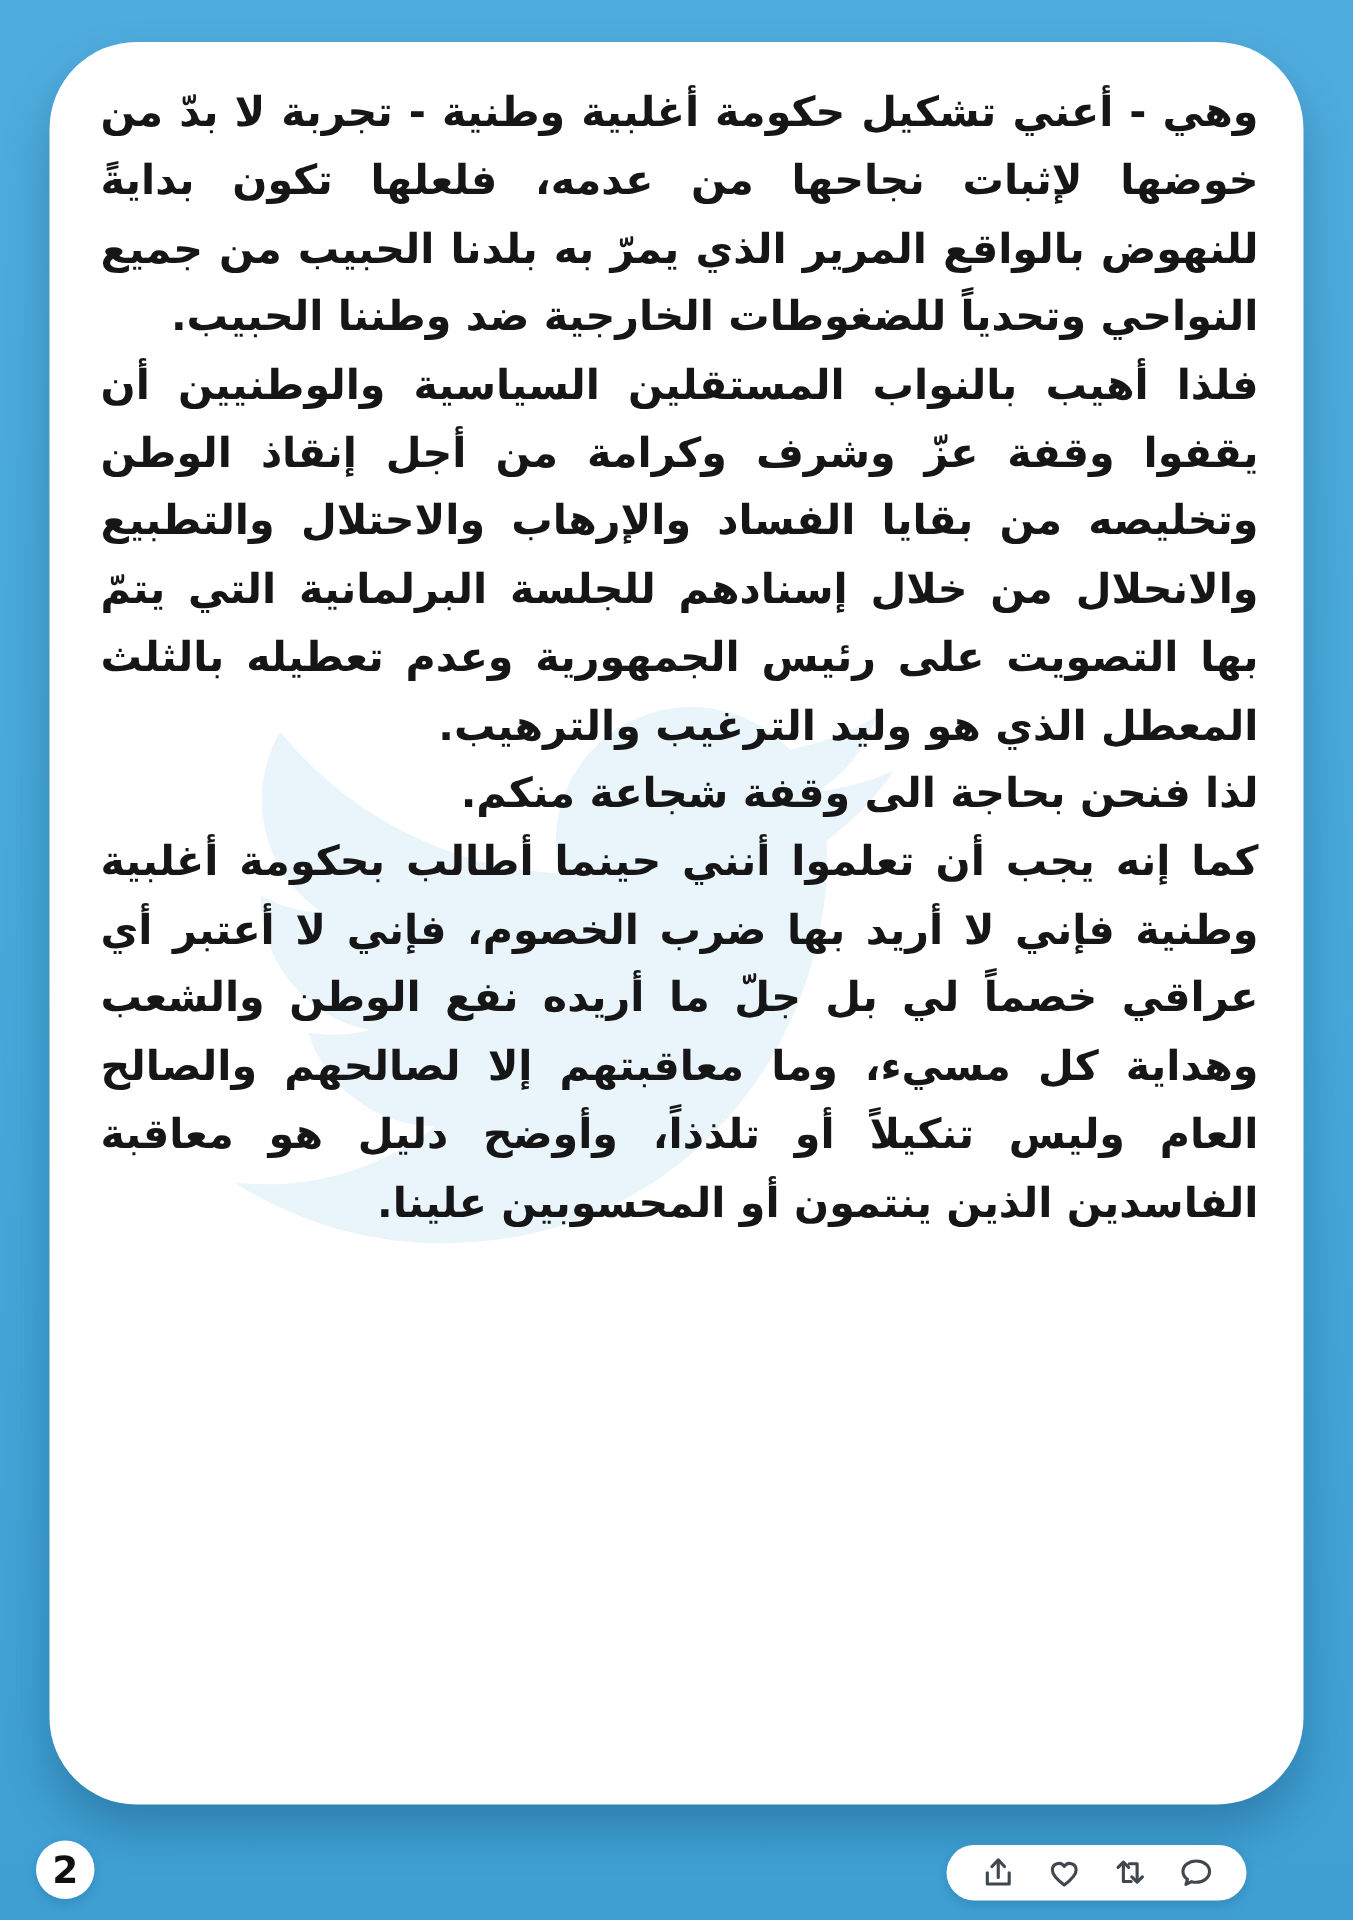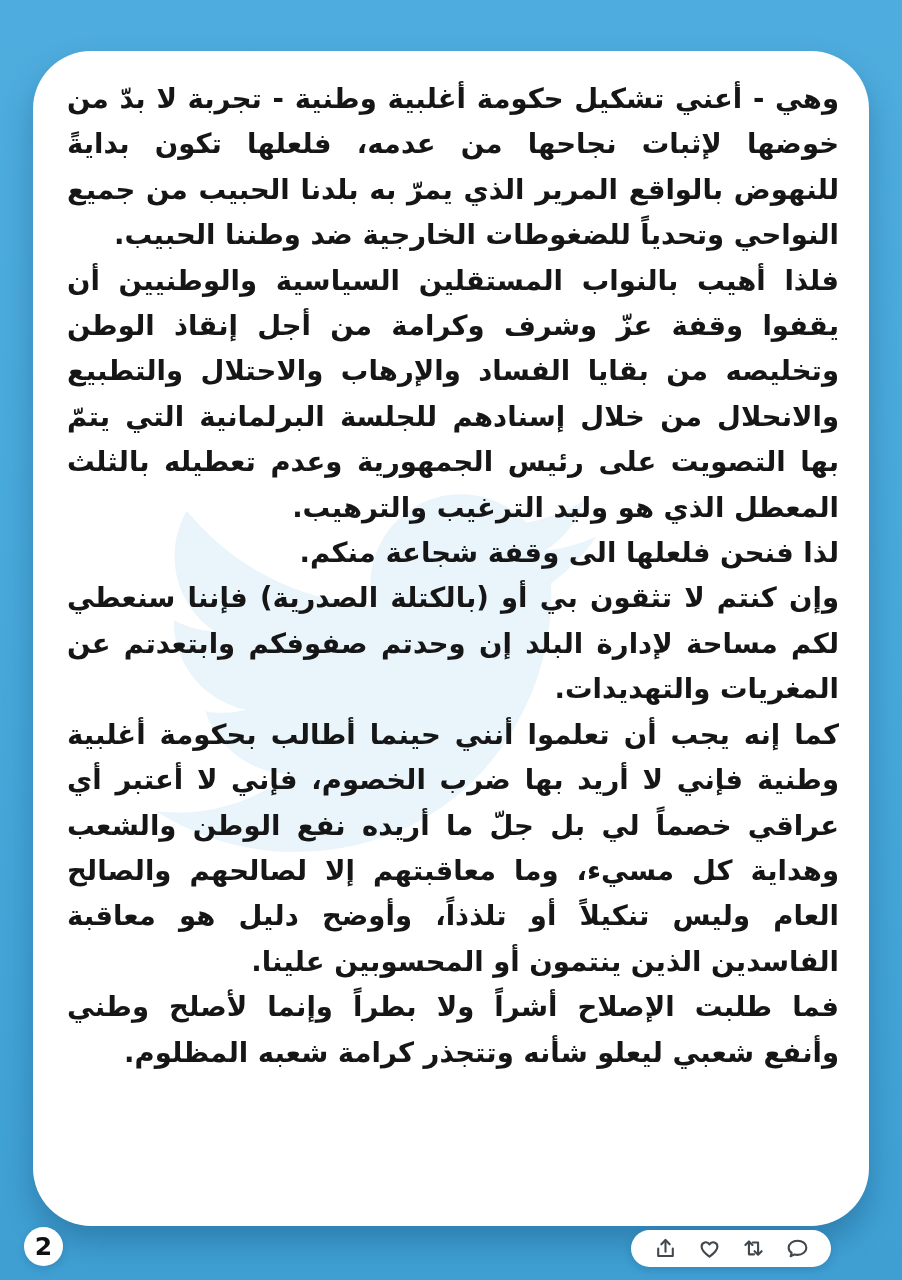--- a/index.html
+++ b/index.html
@@ -3,21 +3,21 @@
 <meta charset="utf-8">
 <style>
   html,body{margin:0;padding:0;}
   body{
     width:902px;height:1280px;
     background:linear-gradient(180deg,#4fadde 0%,#46a8da 55%,#3f9fd3 100%);
     position:relative;overflow:hidden;
     font-family:"DejaVu Sans",sans-serif;
   }
   .card{
-    position:absolute;left:33px;top:51px;width:836px;height:1175px;
+    position:absolute;left:33px;top:28px;width:836px;height:1175px;
     background:#ffffff;border-radius:58px;
     box-shadow:0 16px 30px rgba(8,52,90,.30);
     overflow:hidden;
   }
   .watermark{
     position:absolute;left:105px;top:390px;width:465px;height:465px;
     fill:#e9f4fb;pointer-events:none;
   }
   .article{
     position:absolute;left:0;top:0;right:0;bottom:0;
@@ -53,24 +53,22 @@
 </head>
 <body>
 
 <div class="card">
   <svg class="watermark" viewBox="0 0 24 24" aria-hidden="true">
     <path d="M23.643 4.937c-.835.37-1.732.62-2.675.733.962-.576 1.7-1.49 2.048-2.578-.9.534-1.897.922-2.958 1.13-.85-.904-2.06-1.47-3.4-1.47-2.572 0-4.658 2.086-4.658 4.66 0 .364.042.718.12 1.06-3.873-.195-7.304-2.05-9.602-4.868-.4.69-.63 1.49-.63 2.342 0 1.616.823 3.043 2.072 3.878-.764-.025-1.482-.234-2.11-.583v.06c0 2.257 1.605 4.14 3.737 4.568-.392.106-.803.162-1.227.162-.3 0-.593-.028-.877-.082.593 1.85 2.313 3.198 4.352 3.234-1.595 1.25-3.604 1.995-5.786 1.995-.376 0-.747-.022-1.112-.065 2.062 1.323 4.51 2.093 7.14 2.093 8.57 0 13.255-7.098 13.255-13.254 0-.2-.005-.402-.014-.602.91-.658 1.7-1.477 2.323-2.41z"></path>
   </svg>
   <div class="article" dir="rtl">
     <p>وهي - أعني تشكيل حكومة أغلبية وطنية - تجربة لا بدّ من خوضها لإثبات نجاحها من عدمه، فلعلها تكون بدايةً للنهوض بالواقع المرير الذي يمرّ به بلدنا الحبيب من جميع النواحي وتحدياً للضغوطات الخارجية ضد وطننا الحبيب.</p>
     <p>فلذا أهيب بالنواب المستقلين السياسية والوطنيين أن يقفوا وقفة عزّ وشرف وكرامة من أجل إنقاذ الوطن وتخليصه من بقايا الفساد والإرهاب والاحتلال والتطبيع والانحلال من خلال إسنادهم للجلسة البرلمانية التي يتمّ بها التصويت على رئيس الجمهورية وعدم تعطيله بالثلث المعطل الذي هو وليد الترغيب والترهيب.</p>
-    <p>لذا فنحن فلعلها الى وقفة شجاعة منكم.</p>
-    <p>وإن كنتم لا تثقون بي أو (بالكتلة الصدرية) فإننا سنعطي لكم مساحة لإدارة البلد إن وحدتم صفوفكم وابتعدتم عن المغريات والتهديدات.</p>
+    <p>لذا فنحن بحاجة الى وقفة شجاعة منكم.</p>
     <p>كما إنه يجب أن تعلموا أنني حينما أطالب بحكومة أغلبية وطنية فإني لا أريد بها ضرب الخصوم، فإني لا أعتبر أي عراقي خصماً لي بل جلّ ما أريده نفع الوطن والشعب وهداية كل مسيء، وما معاقبتهم إلا لصالحهم والصالح العام وليس تنكيلاً أو تلذذاً، وأوضح دليل هو معاقبة الفاسدين الذين ينتمون أو المحسوبين علينا.</p>
-    <p>فما طلبت الإصلاح أشراً ولا بطراً وإنما لأصلح وطني وأنفع شعبي ليعلو شأنه وتتجذر كرامة شعبه المظلوم.</p>
   </div>
 </div>
 
 <div class="footer-badge">
   <span>2</span>
 </div>
 
 <div class="action-bar">
   <button class="action-btn" aria-label="share">
     <svg viewBox="0 0 24 24">

